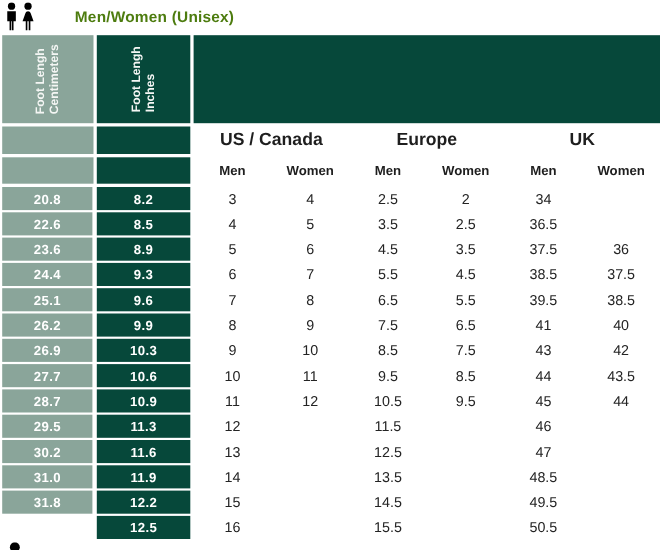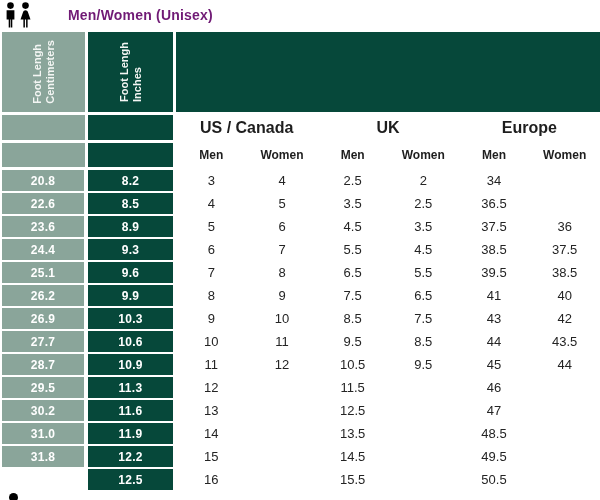--- a/index.html
+++ b/index.html
@@ -10,21 +10,21 @@
     position: relative;
     overflow: hidden;
   }
   #stage { position: absolute; top: 0; left: 0; width: 600px; height: 500px; }
 
   
   .titlebar { position: absolute; top: 0; left: 0; width: 600px; height: 31px; background: #fff; }
   .title-icon { position: absolute; left: 3px; top: 2px; width: 32px; height: 27px; }
   .page-title {
     position: absolute; left: 68px; top: 7px;
-    font-size: 14px; font-weight: bold; color: #701a75; letter-spacing: 0.2px;
+    font-size: 14px; font-weight: bold; color: #4d7c0f; letter-spacing: 0.2px;
   }
 
   
   .cell-sage   { background: #8AA59A; }
   .cell-green  { background: #06483A; }
 
   .hdr-cm   { position: absolute; left: 2px;   top: 32px; width: 83px;  height: 80px;
               display: flex; align-items: center; justify-content: center; }
   .hdr-in   { position: absolute; left: 88px;  top: 32px; width: 85px;  height: 80px;
               display: flex; align-items: center; justify-content: center; }
@@ -125,22 +125,22 @@
   </div>
   <div class="hdr-big cell-green"></div>
 
   <div class="blank-cm-1 cell-sage"></div>
   <div class="blank-in-1 cell-green"></div>
   <div class="blank-cm-2 cell-sage"></div>
   <div class="blank-in-2 cell-green"></div>
 
   <div class="region-row">
     <span>US / Canada</span>
+    <span>Europe</span>
     <span>UK</span>
-    <span>Europe</span>
   </div>
 
   <div class="sub-row">
     <span>Men</span>
     <span>Women</span>
     <span>Men</span>
     <span>Women</span>
     <span>Men</span>
     <span>Women</span>
   </div>

